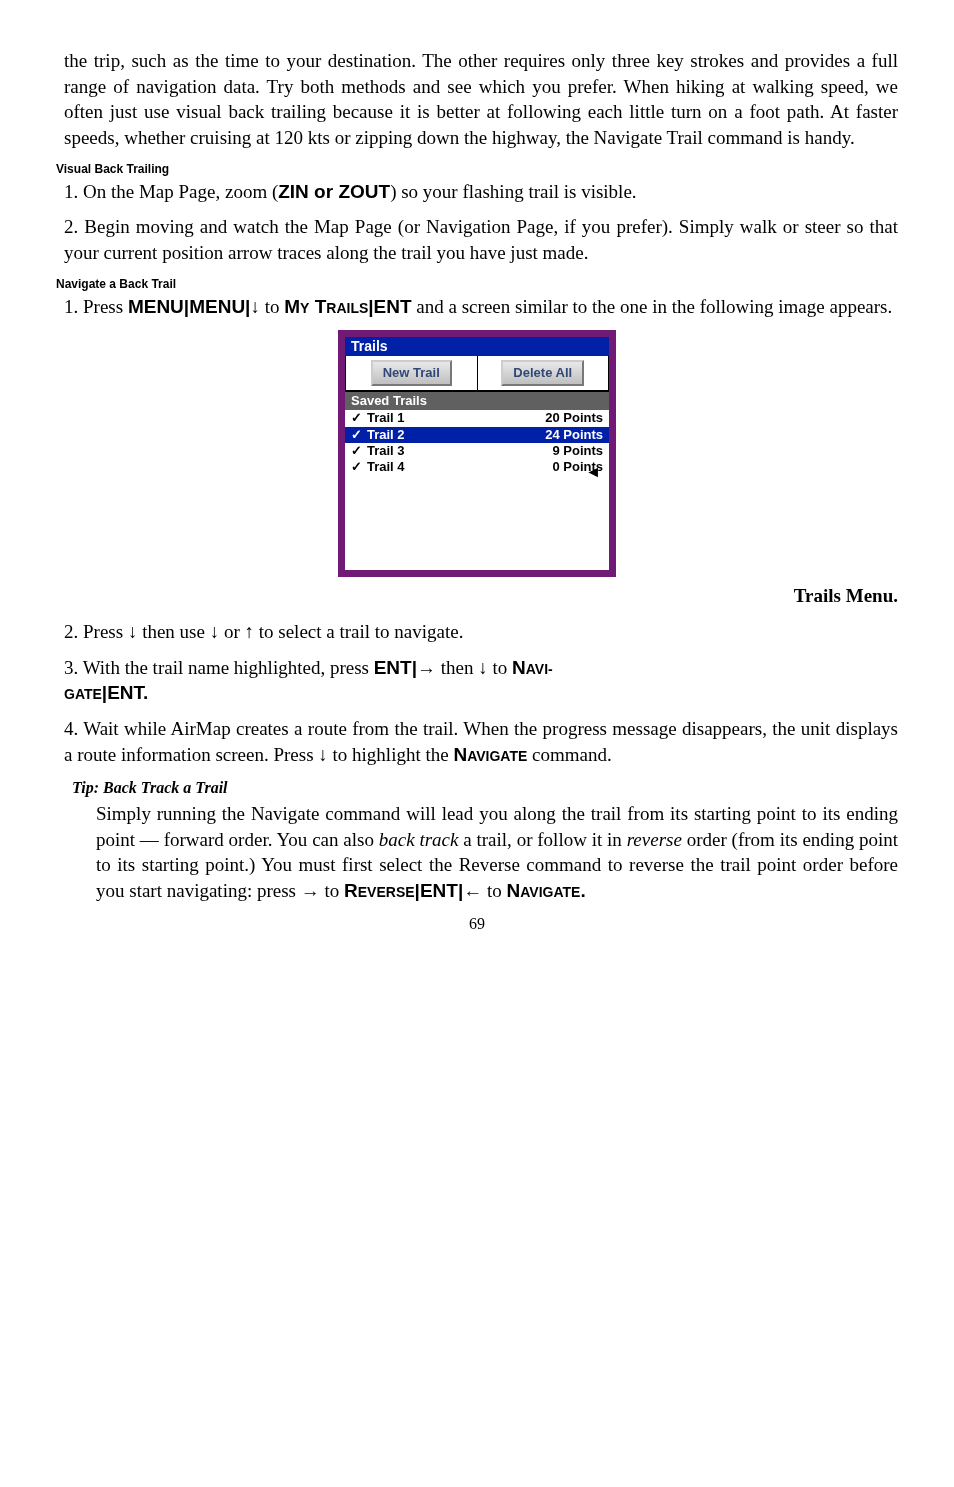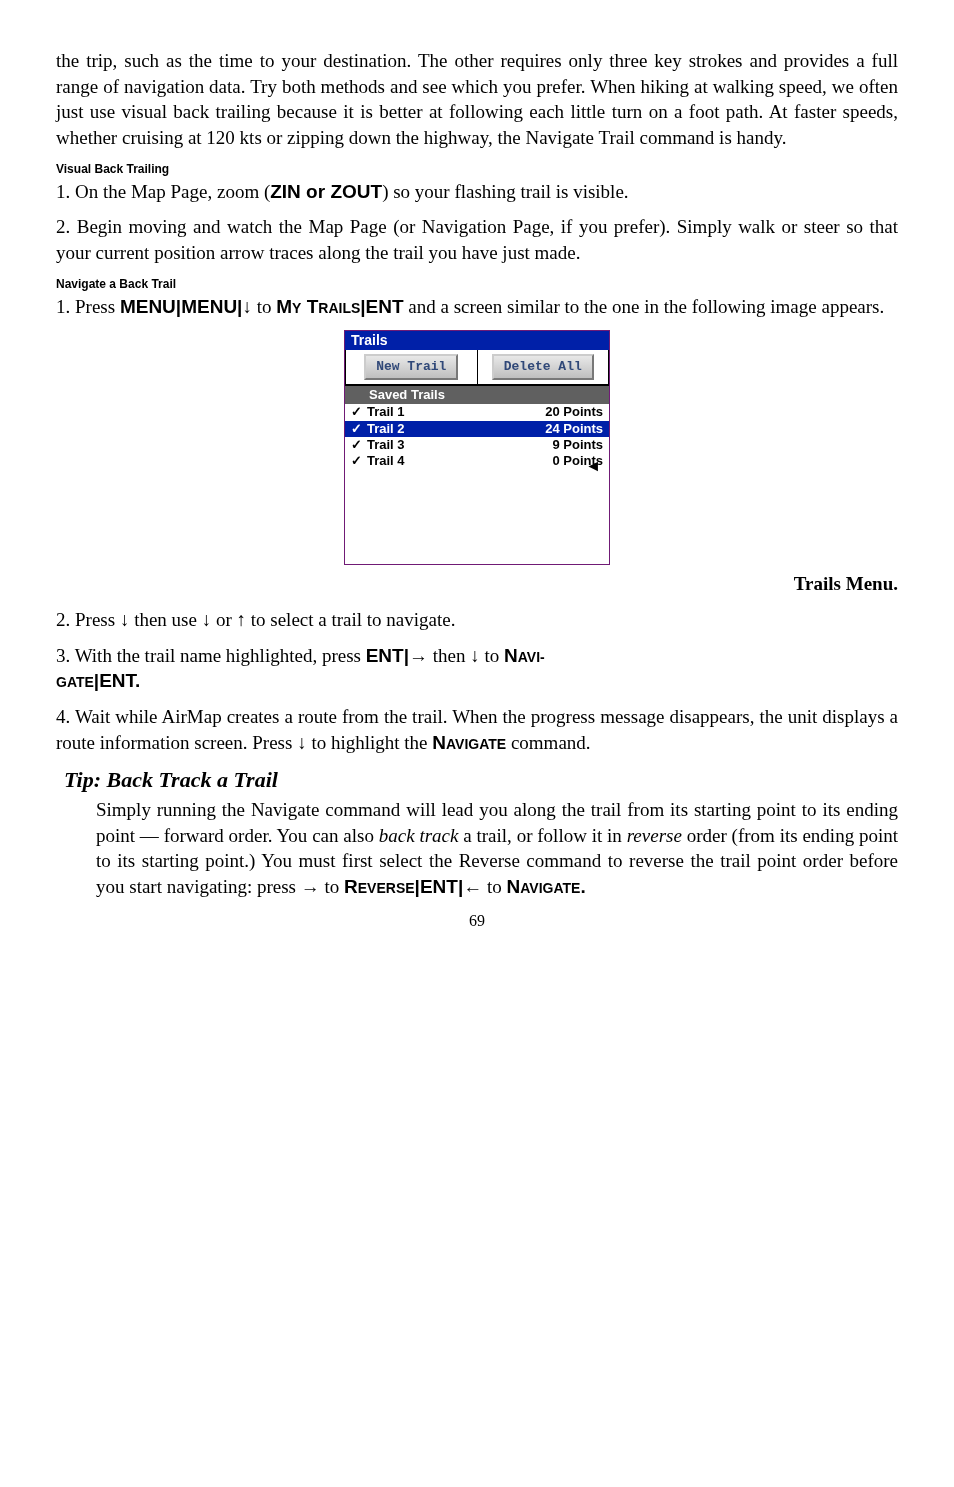--- a/index.html
+++ b/index.html
@@ -6,100 +6,99 @@
     font-family: "Century Schoolbook", "New Century Schoolbook", Georgia, serif;
     font-size: 19px;
     line-height: 1.35;
     margin: 0;
     padding: 48px 56px 40px 56px;
     width: 954px;
     box-sizing: border-box;
     color: #000;
     background: #fff;
   }
-  p { margin: 0 0 10px 0; }
+  p { margin: 0 0 10px 8px; }
   .justify { text-align: justify; }
   .sans-hdr {
     font-family: Arial, Helvetica, sans-serif;
     font-weight: bold;
     font-size: 12px;
     margin: 6px 0 2px 0;
   }
   .sans-bold {
     font-family: Arial, Helvetica, sans-serif;
     font-weight: bold;
   }
   .caption {
     text-align: right;
     font-weight: bold;
     margin: 6px 0 10px 0;
   }
   .tip-hdr {
     font-style: italic;
     font-weight: bold;
-    font-size: 22px;
-    margin: 10px 0 2px 8px;
+    font-size: 16px;
+    margin: 10px 0 2px 16px;
   }
   .tip-body {
     margin-left: 40px;
     text-align: justify;
   }
   .pagenum {
     text-align: center;
     font-size: 16px;
     margin-top: 4px;
   }
 
   
   .shot-wrap {
     display: flex;
     justify-content: center;
     margin: 6px 0 2px 0;
   }
   .shot {
     width: 264px;
-    border: 1px solid #701a75;
+    border: 7px solid #701a75;
     background: #fff;
     font-family: Arial, Helvetica, sans-serif;
     font-size: 14px;
     line-height: 1.1;
   }
   .titlebar {
     background: #0020a8;
     color: #fff;
     font-weight: bold;
     padding: 2px 6px;
     font-size: 14px;
   }
   .btnrow { display: flex; }
   .btncell {
     flex: 1;
     text-align: center;
     border: 1px solid #000;
     border-top: none;
     padding: 0;
-    font-family: Liberation Mono, monospace;
   }
   .btncell + .btncell { border-left: none; }
   .btncell.blank { background: #d9d9d9; }
   .btn {
     display: inline-block;
     margin: 4px;
     padding: 4px 10px;
     border: 2px outset #ccc;
     background: linear-gradient(#e8e8e8, #bfbfbf);
     font-weight: bold;
     color: #304878;
     font-size: 13px;
   }
   .subhdr {
     background: #606060;
     color: #fff;
     font-weight: bold;
-    padding: 2px 24px;
+    padding: 2px 6px;
     font-size: 13px;
     border-top: 1px solid #000;
   }
   .listarea {
     height: 160px;
     position: relative;
   }
   .trow {
     display: flex;
     padding: 1px 6px;

